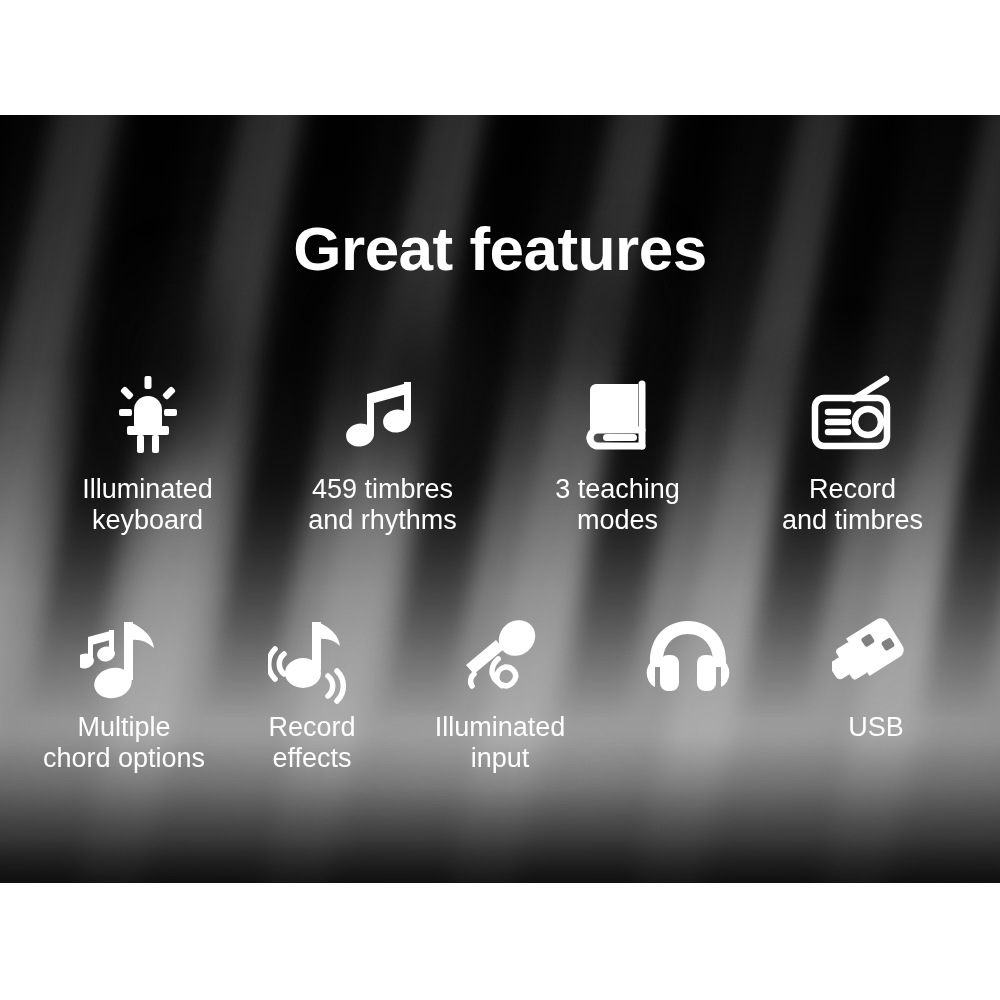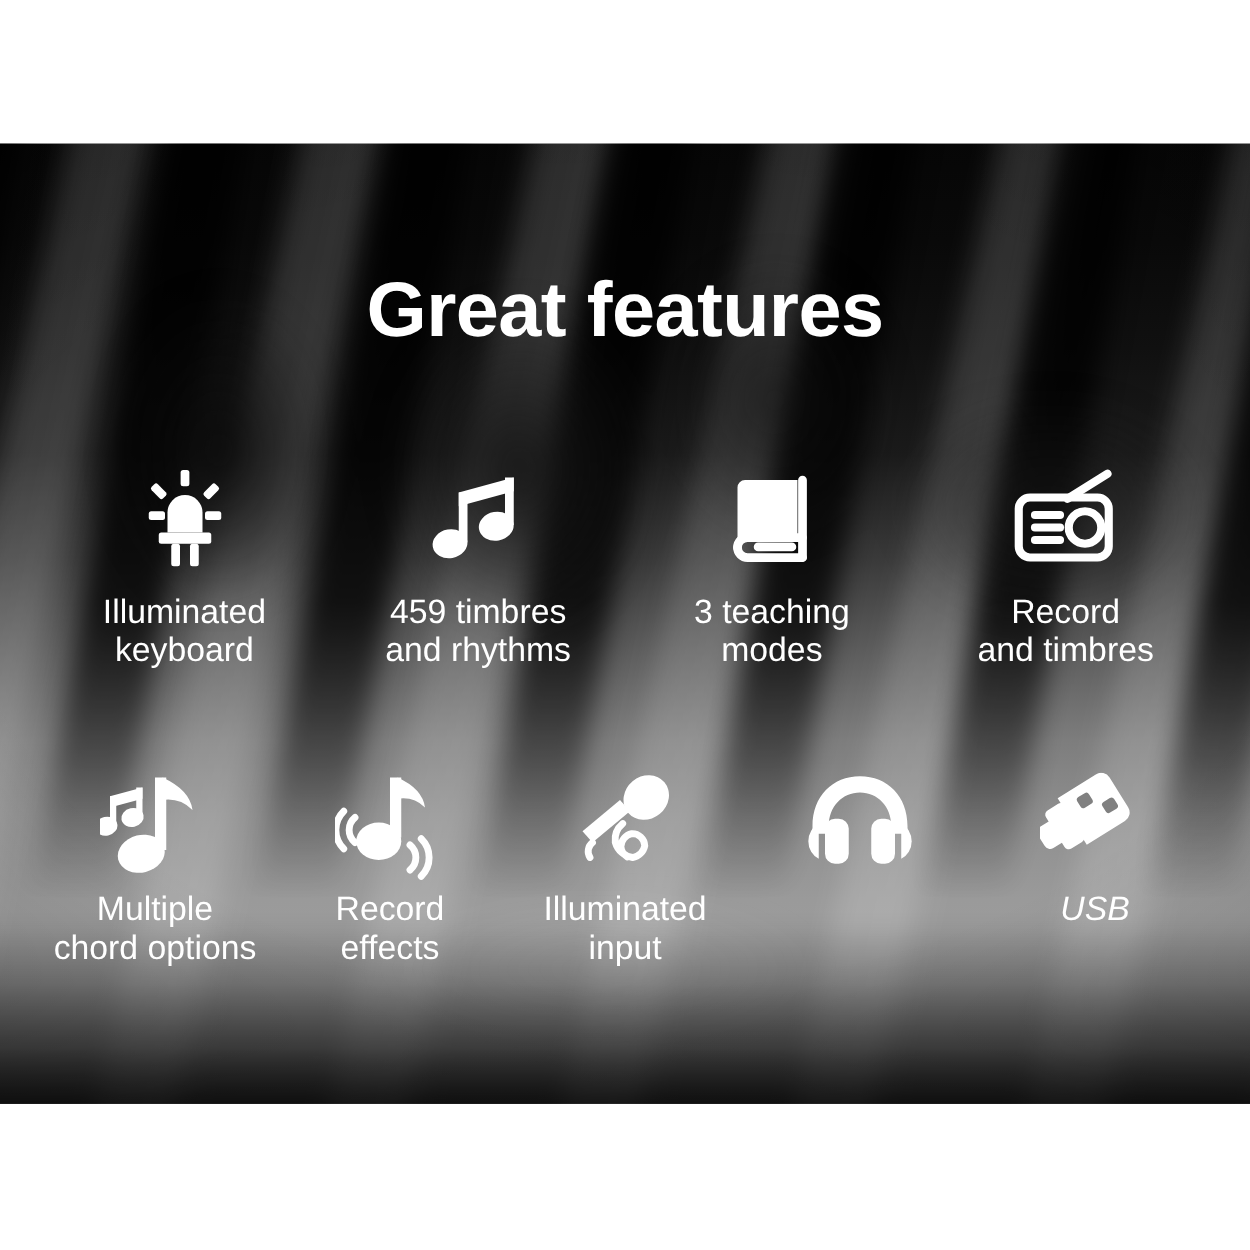--- a/index.html
+++ b/index.html
@@ -129,21 +129,21 @@
   .flabel {
     margin-top: 12px;
     color: #ffffff;
     font-size: 27px;
     line-height: 1.16;
     font-weight: normal;
     white-space: pre-line;
   }
   #row2 .ficon { height: 96px; }
   #row2 .flabel { margin-top: 4px; }
-  .flabel.single { margin-top: 48px; font-style: italic; }
+  .flabel.single { margin-top: 48px; }
 </style>
 </head>
 <body>
 
 <div id="page">
 
   <div id="photo">
     <div class="photo-layer tone-base"></div>
     <div class="photo-layer keys-white"></div>
     <div class="photo-layer keys-black"></div>

